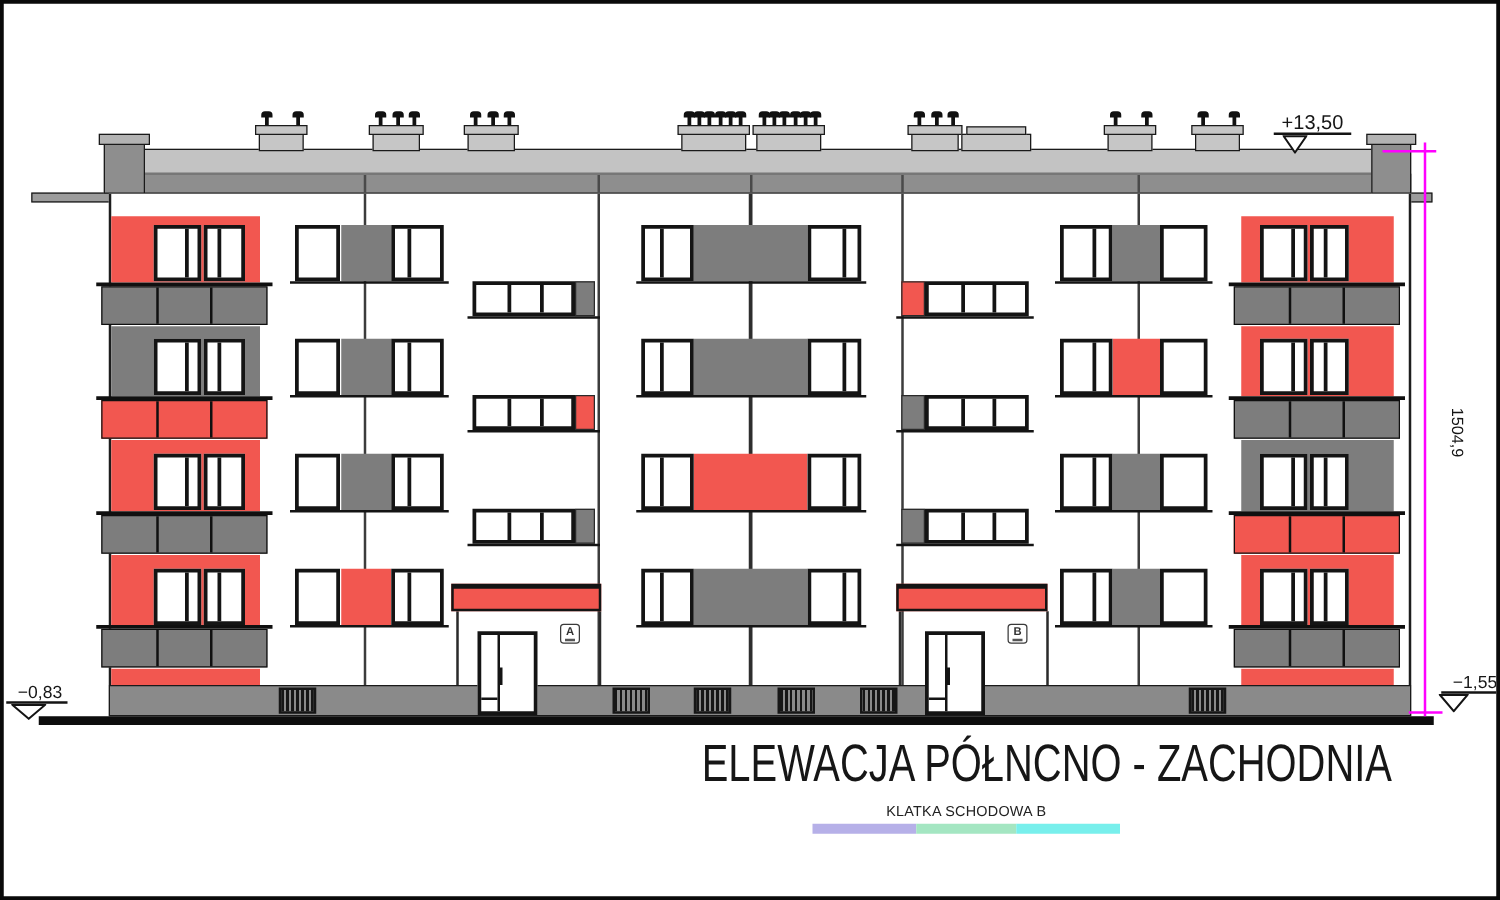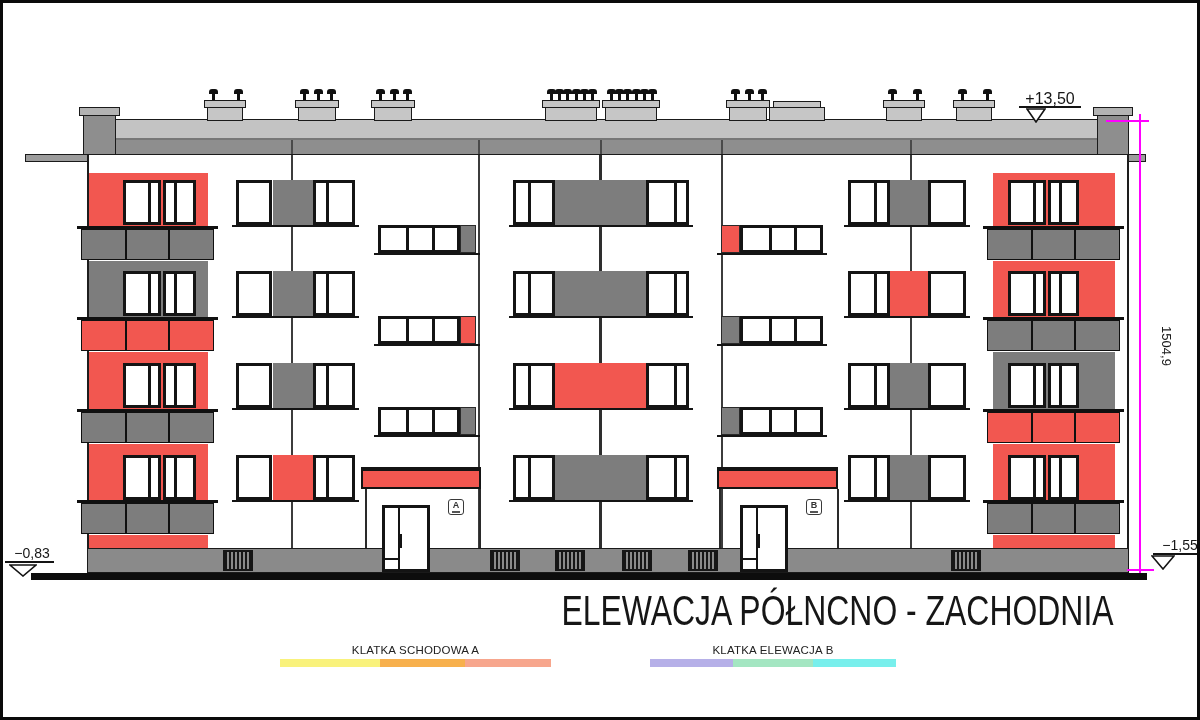--- a/index.html
+++ b/index.html
@@ -21,31 +21,23 @@
   <div class="abs txt" style="left:1018px;top:87px;width:58px;text-align:center;font-size:16px;">+13,50</div>
 
   <div class="abs txt" style="left:6px;top:542px;width:46px;text-align:center;font-size:14px;">−0,83</div>
 
   <div class="abs txt" style="left:1154px;top:534px;width:46px;text-align:center;font-size:14px;">−1,55</div>
 
   <div class="abs txt" style="left:1163px;top:343px;font-size:13px;transform:translate(-50%,-50%) rotate(90deg);white-space:nowrap;">1504,9</div>
 
   <div class="abs txt" style="right:83px;top:584px;font-size:42px;font-weight:400;white-space:nowrap;transform:scaleX(0.76);transform-origin:100% 50%;">ELEWACJA PÓŁNCNO - ZACHODNIA</div>
 
-  <div class="abs" style="left:277px;top:641px;width:271px;">
-    <div class="legend-label txt">KLATKA SCHODOWA A</div>
-    <div class="legend-bar">
-      <div class="legend-seg" style="width: 100px; background: rgb(249, 242, 124);"></div>
-      <div class="legend-seg" style="width: 85px; background: rgb(247, 176, 77);"></div>
-      <div class="legend-seg" style="width: 86px; background: rgb(247, 166, 141);"></div>
-    </div>
-  </div>
 
   <div class="abs" style="left:647px;top:641px;width:246px;">
-    <div class="legend-label txt">KLATKA ELEWACJA B</div>
+    <div class="legend-label txt">KLATKA SCHODOWA B</div>
     <div class="legend-bar">
       <div class="legend-seg" style="width: 83px; background: rgb(182, 176, 232);"></div>
       <div class="legend-seg" style="width: 80px; background: rgb(164, 230, 194);"></div>
       <div class="legend-seg" style="width: 83px; background: rgb(120, 239, 236);"></div>
     </div>
   </div>
 
 <div style="position: absolute; box-sizing: border-box; left: 22px; top: 151px; width: 1121px; height: 8px; background: rgb(156, 156, 156); border: 1px solid rgb(26, 26, 26);"></div>
     <div style="position: absolute; box-sizing: border-box; left: 84px; top: 136px; width: 1042px; height: 16px; background: rgb(142, 142, 142); border: 1px solid rgb(26, 26, 26);"></div>
     <div style="position: absolute; box-sizing: border-box; left: 288px; top: 137px; width: 2px; height: 14px; background: rgb(74, 74, 74);"></div>

